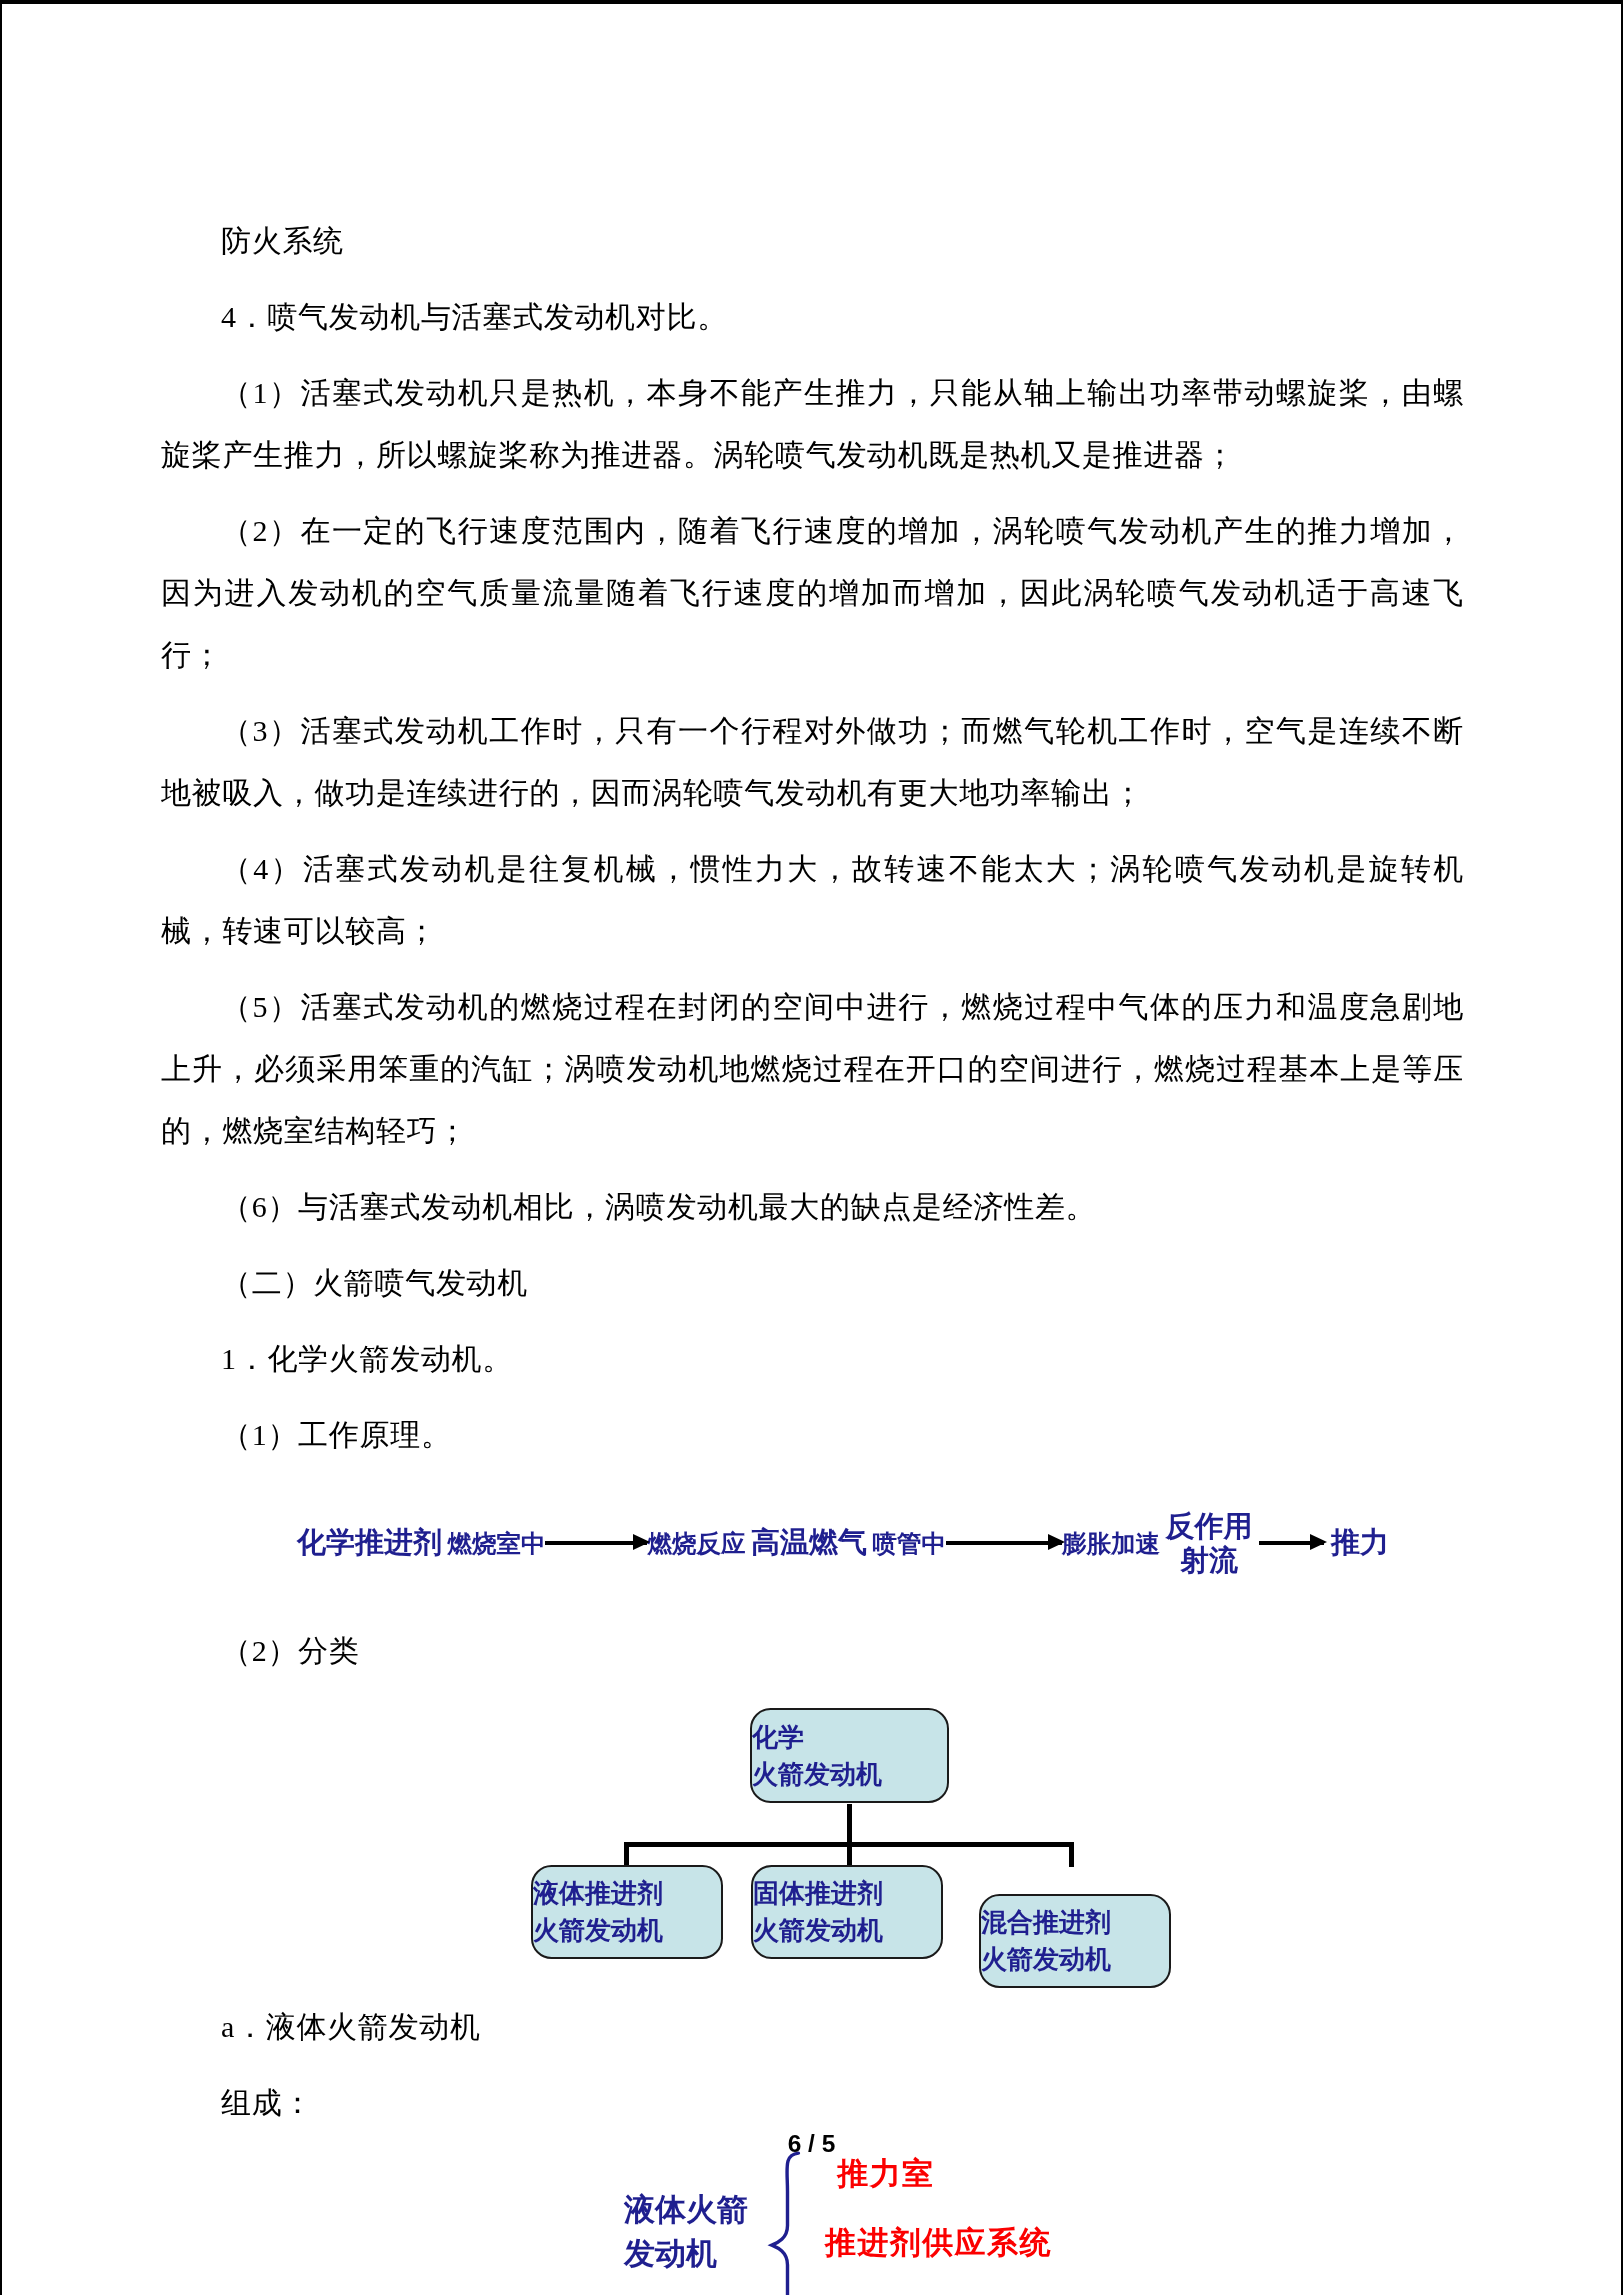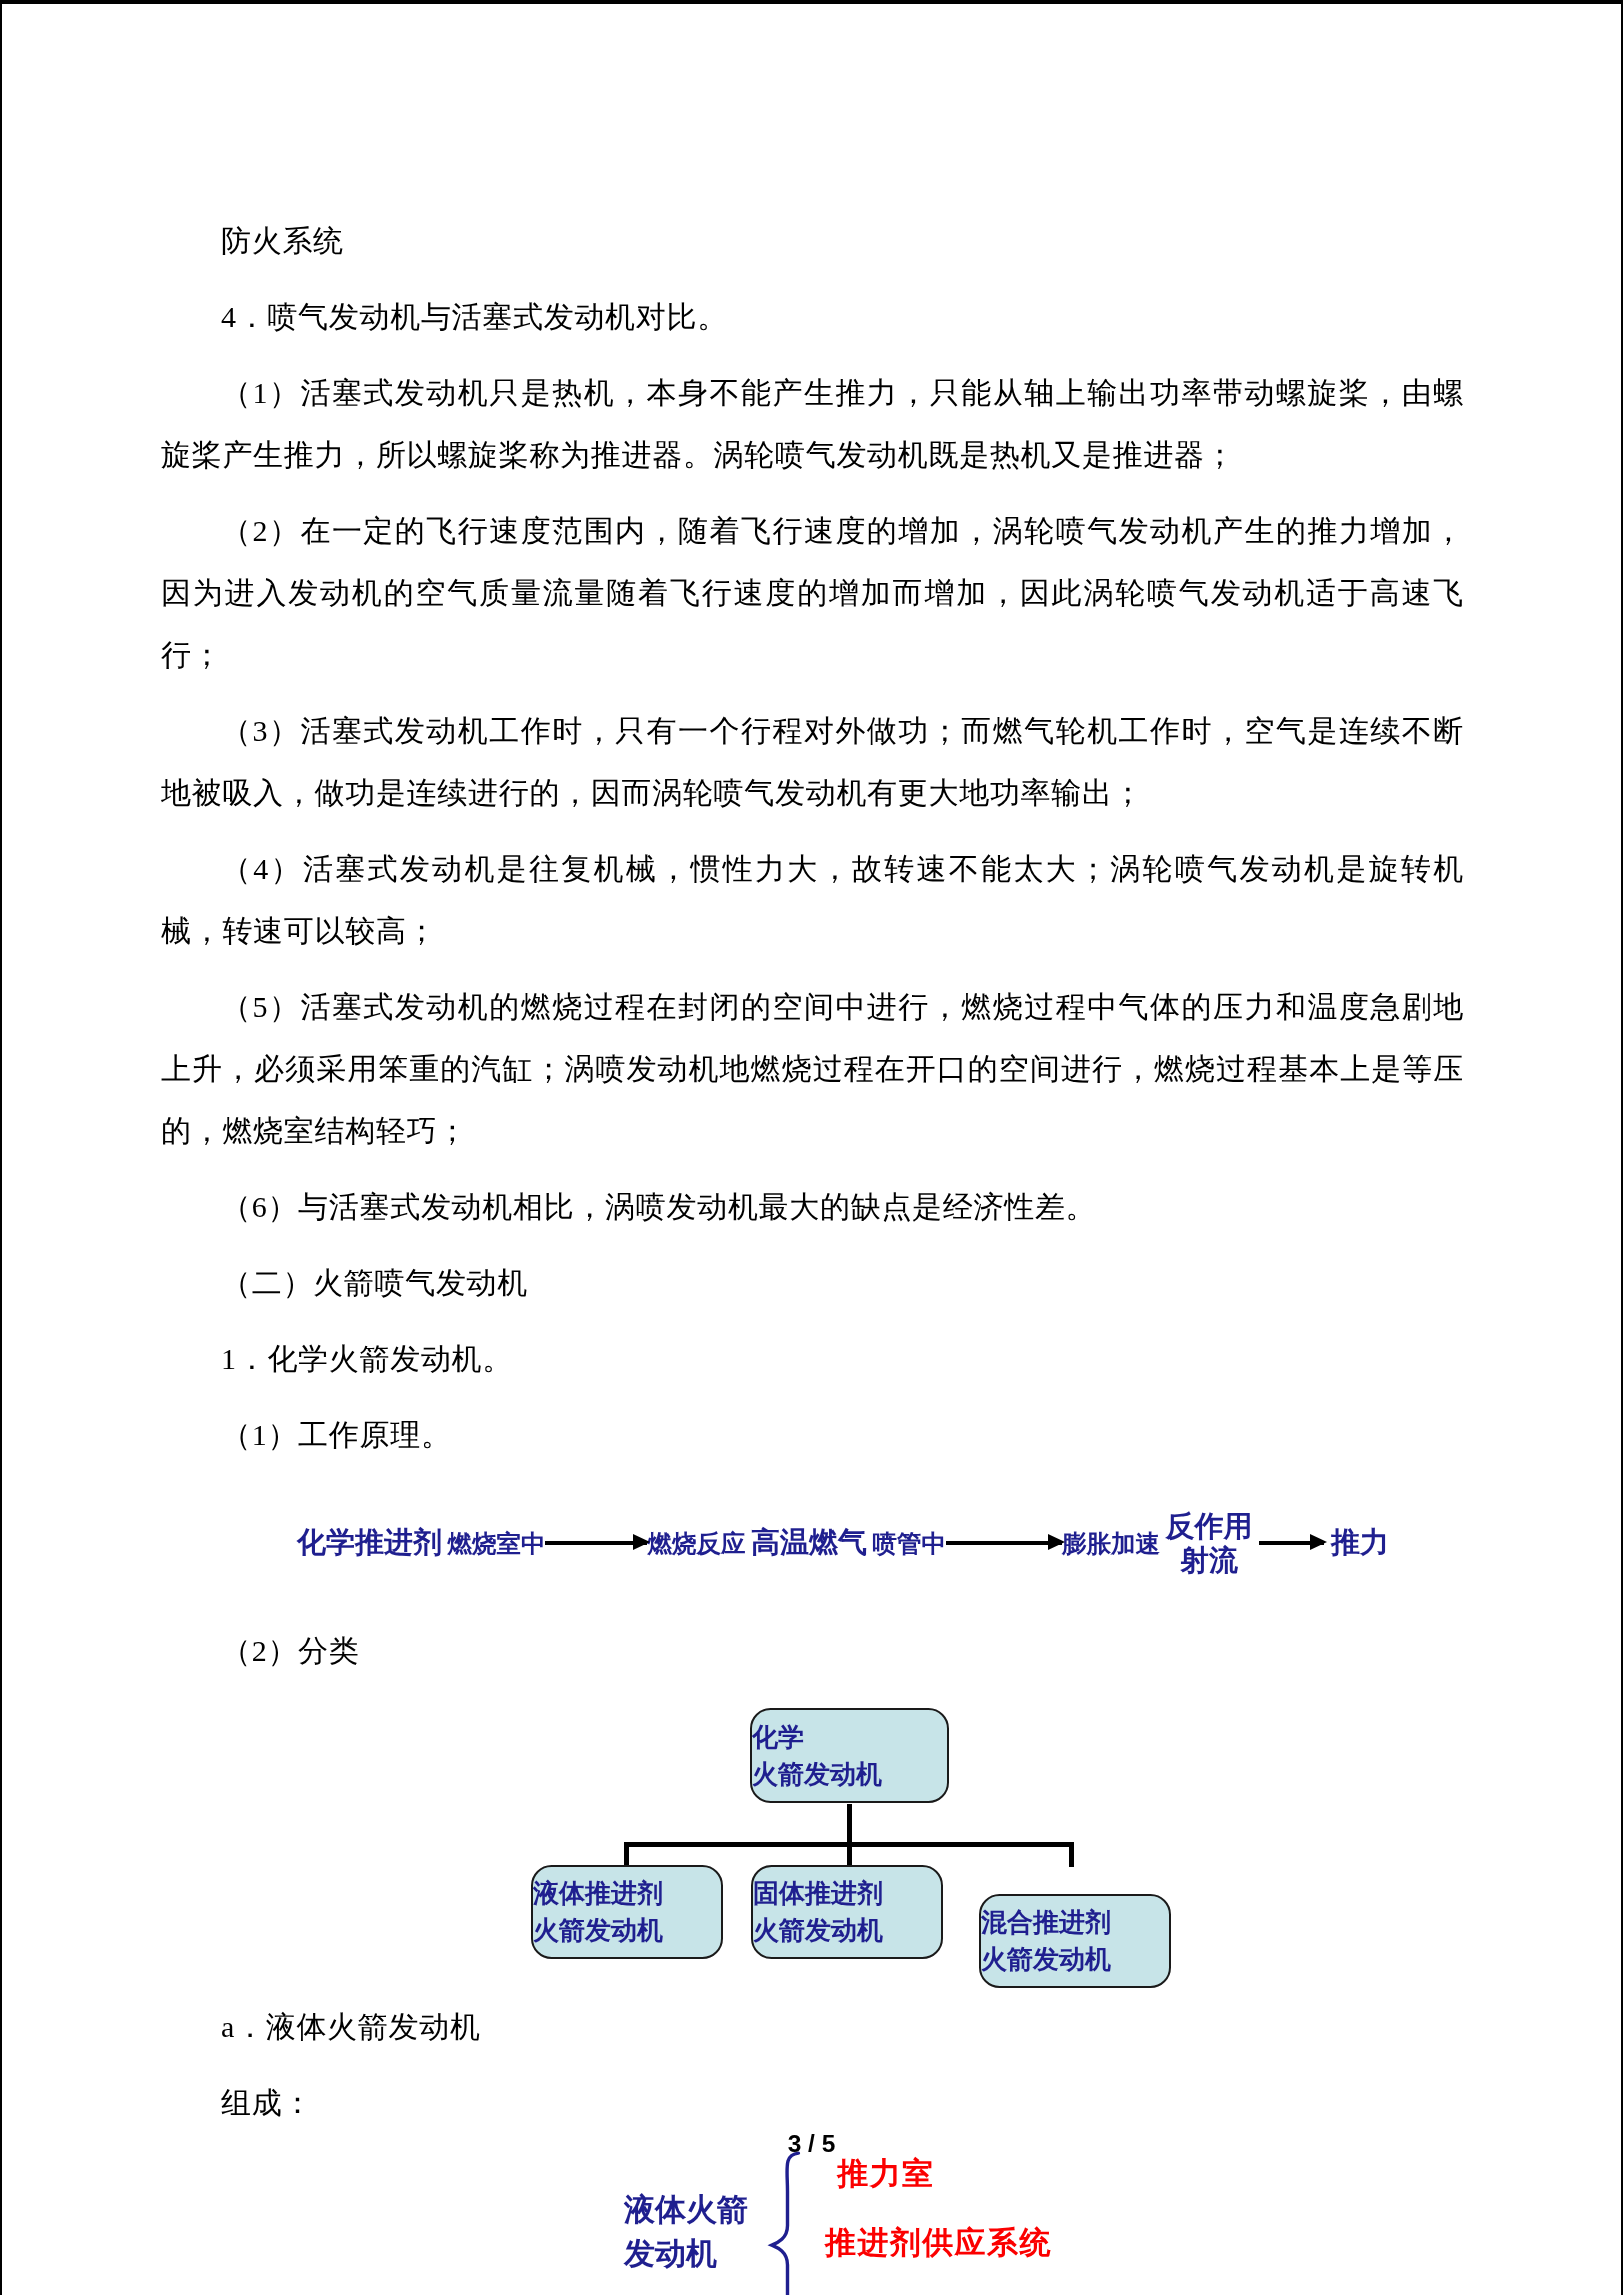--- a/index.html
+++ b/index.html
@@ -170,15 +170,15 @@
       </svg>
       <div class="brace-items">
         <div class="brace-item indent">推力室</div>
         <div class="brace-item">推进剂供应系统</div>
         <div class="brace-item indent">控制系统</div>
       </div>
     </div>
 
   </div>
 
-  <div class="footer">3 / 5</div>
+  <div class="footer">6 / 5</div>
 </div>
 
 
 </body></html>

